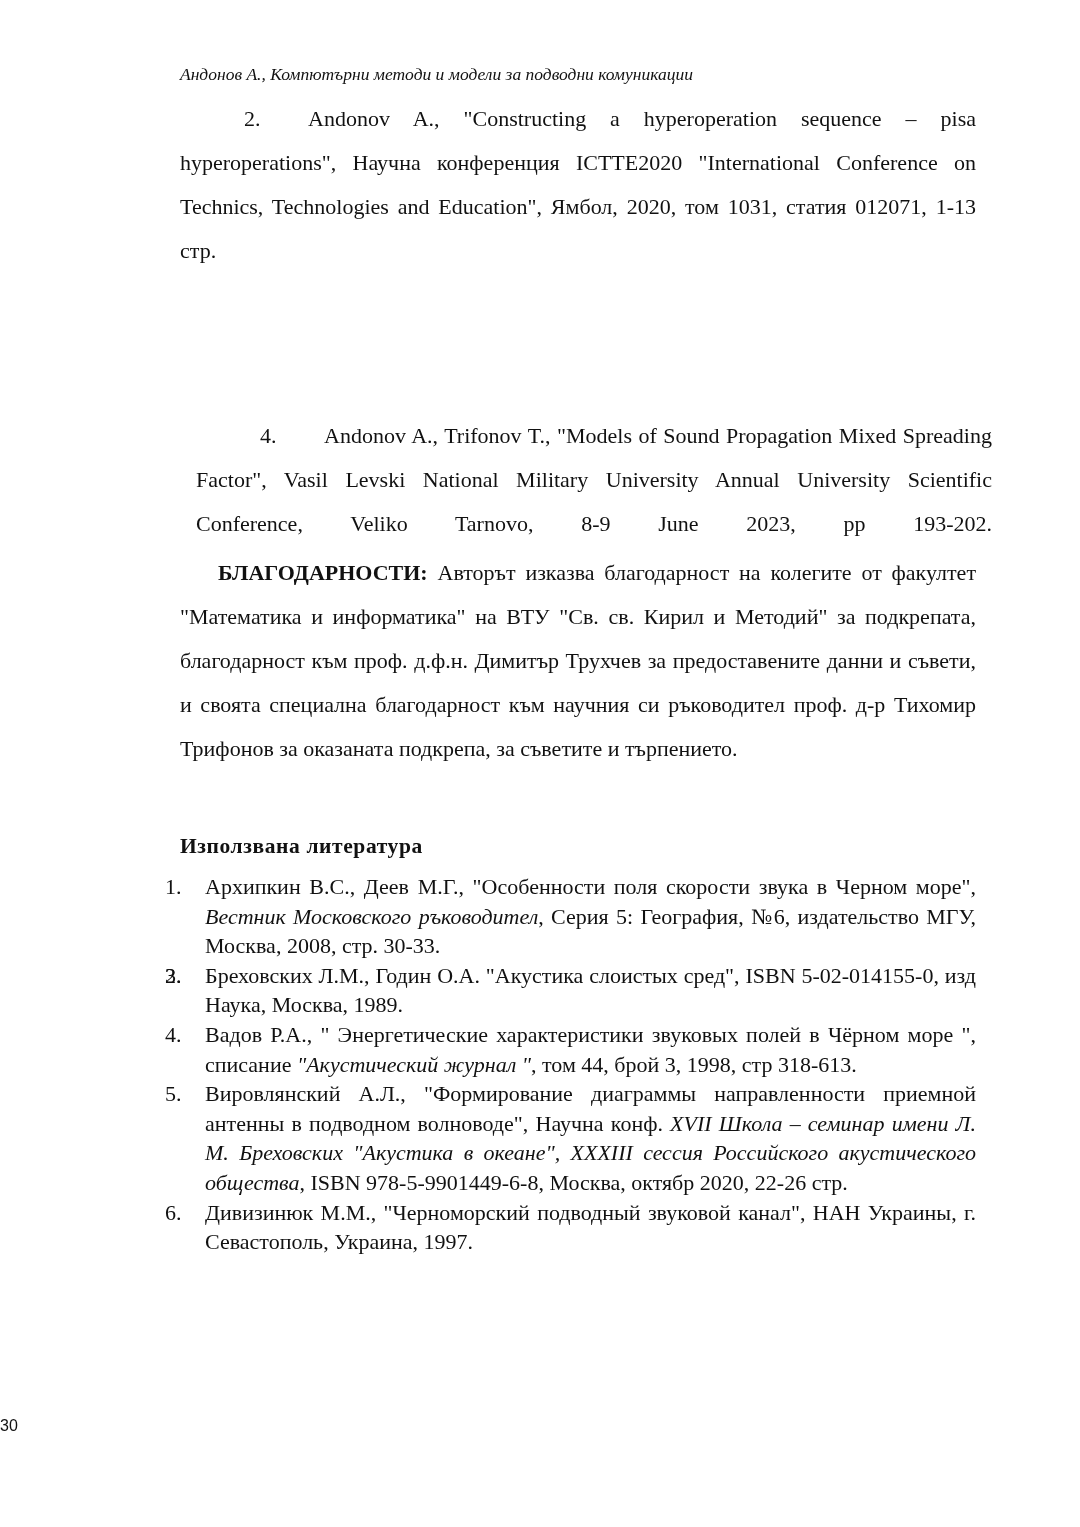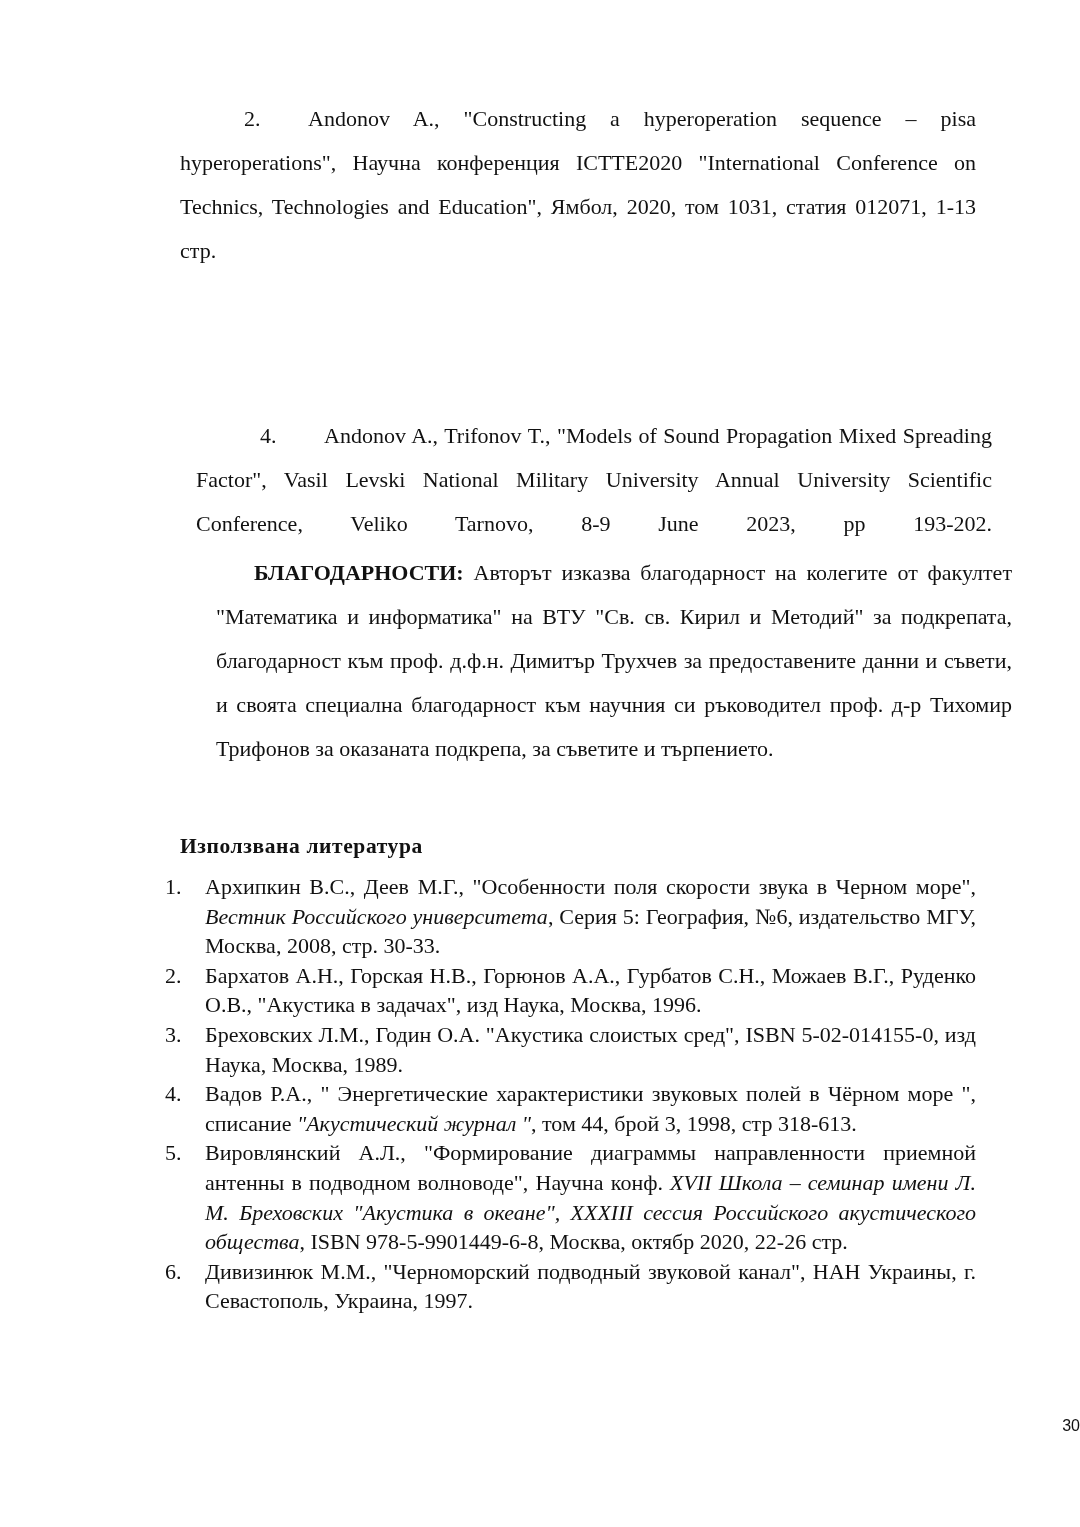--- a/index.html
+++ b/index.html
@@ -47,21 +47,20 @@
     }
     .ack {
       position: absolute;
       left: 180px;
       top: 551px;
       width: 796px;
       font-size: 22px;
       line-height: 44px;
       text-align: justify;
       text-indent: 38px;
-      margin-left: 36px;
     }
     .ack b {
       font-weight: bold;
     }
     .lit-title {
       position: absolute;
       left: 180px;
       top: 834px;
       font-size: 21.5px;
       font-weight: bold;
@@ -87,52 +86,53 @@
       position: absolute;
       left: 0;
       top: 0;
     }
     .ref i { font-style: italic; }
     .page-num {
       position: absolute;
       left: 0;
       width: 1080px;
       top: 1417px;
-      text-align: right;
+      text-align: left;
       font-family: "Liberation Sans", sans-serif;
       font-size: 16px;
     }
   </style>
 </head>
 <body>
 
 <div class="page">
 
+  <div class="running-header">Андонов А., Компютърни методи и модели за подводни комуникации</div>
 
   <div class="pub" style="top:97px;">
     <span class="num">2.</span><span>Andonov A., "Constructing a hyperoperation sequence – pisa hyperoperations", Научна конференция ICTTE2020 "International Conference on Technics, Technologies and Education", Ямбол, 2020, том 1031, статия 012071, 1-13 стр.</span>
   </div>
 
 
   <div class="pub last-line-justify" style="top:414px;margin-left:16px;">
     <span class="num">4.</span><span>Andonov A., Trifonov T., "Models of Sound Propagation Mixed Spreading Factor", Vasil Levski National Military University Annual University Scientific Conference, Veliko Tarnovo, 8-9 June 2023, pp 193-202.</span>
   </div>
 
   <div class="ack">
     <b>БЛАГОДАРНОСТИ:</b><span> Авторът изказва благодарност на колегите от факултет "Математика и информатика" на ВТУ "Св. св. Кирил и Методий" за подкрепата, благодарност към проф. д.ф.н. Димитър Трухчев за предоставените данни и съвети, и своята специална благодарност към научния си ръководител проф. д-р Тихомир Трифонов за оказаната подкрепа, за съветите и търпението.</span>
   </div>
 
   <div class="lit-title">Използвана литература</div>
 
   <ol class="refs">
     <li class="ref">
-      <span class="rnum">1.</span><span>Архипкин В.С., Деев М.Г., "Особенности поля скорости звука в Черном море", </span><i>Вестник Российского университета</i><span>, Серия 5: География, №6, издательство МГУ, Москва, 2008, стр. 30-33.</span>
+      <span class="rnum">1.</span><span>Архипкин В.С., Деев М.Г., "Особенности поля скорости звука в Черном море", </span><i>Вестник Московского ръководител</i><span>, Серия 5: География, №6, издательство МГУ, Москва, 2008, стр. 30-33.</span>
     </li>
     <li class="ref">
-      <span class="rnum">2.</span><span>Бархатов А.Н., Горская Н.В., Горюнов А.А., Гурбатов С.Н., Можаев В.Г., Руденко О.В., "Акустика в задачах", изд Наука, Москва, 1996.</span><i></i><span></span>
+      <span class="rnum">2.</span><i></i><span></span>
     </li>
     <li class="ref">
       <span class="rnum">3.</span><span>Бреховских Л.М., Годин О.А. "Акустика слоистых сред", ISBN 5-02-014155-0, изд Наука, Москва, 1989.</span><i></i><span></span>
     </li>
     <li class="ref">
       <span class="rnum">4.</span><span>Вадов Р.А., " Энергетические характеристики звуковых  полей в Чёрном море ", списание </span><i>"Акустический журнал "</i><span>, том 44, брой 3, 1998, стр 318-613.</span>
     </li>
     <li class="ref">
       <span class="rnum">5.</span><span>Вировлянский А.Л., "Формирование диаграммы направленности приемной антенны в подводном волноводе", Научна конф. </span><i>XVII Школа – семинар имени Л. М. Бреховских "Акустика в океане", XXXIII сессия Российского акустического общества</i><span>, ISBN 978-5-9901449-6-8, Москва, октябр 2020, 22-26 стр.</span>
     </li>

